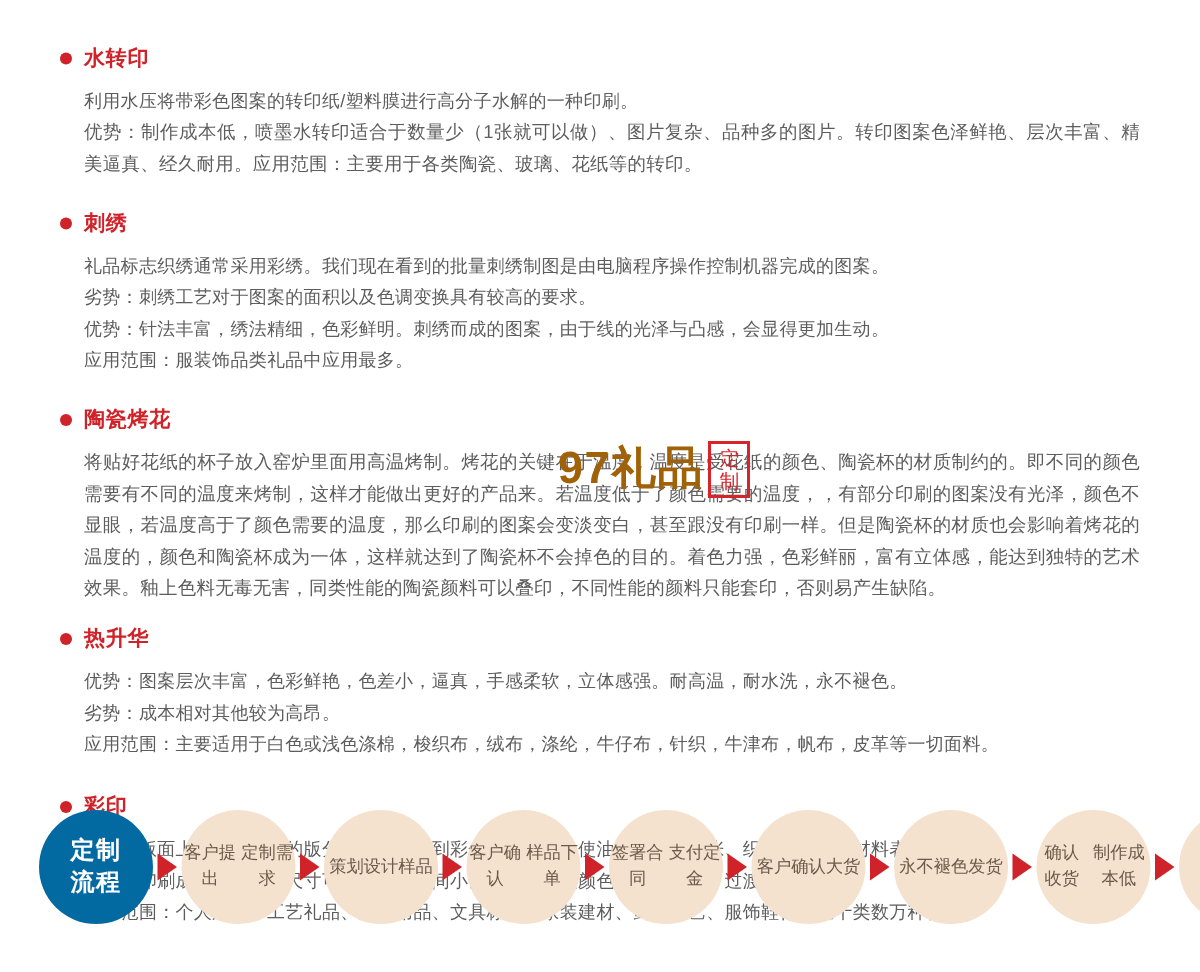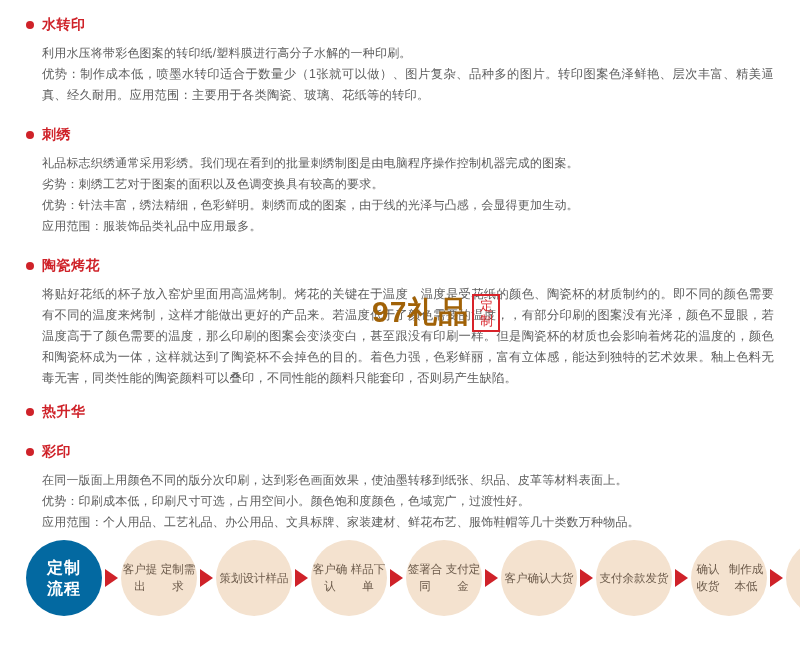--- a/index.html
+++ b/index.html
@@ -12,21 +12,21 @@
     background: #ffffff;
     font-family: "Liberation Sans", sans-serif;
     color: #5a5a5a;
     position: relative;
     overflow: hidden;
   }
   .page {
     position: relative;
     width: 800px;
     height: 648px;
-    padding: 0;
+    padding: 14px;
     box-sizing: border-box;
   }
   .section {
     padding: 0 26px 0 26px;
     margin-bottom: 14px;
   }
   .sec-head {
     display: flex;
     align-items: center;
     gap: 8px;
@@ -176,20 +176,25 @@
     <div class="sec-body">
       <div class="para">将贴好花纸的杯子放入窑炉里面用高温烤制。烤花的关键在于温度，温度是受花纸的颜色、陶瓷杯的材质制约的。即不同的颜色需要有不同的温度来烤制，这样才能做出更好的产品来。若温度低于了颜色需要的温度，，有部分印刷的图案没有光泽，颜色不显眼，若温度高于了颜色需要的温度，那么印刷的图案会变淡变白，甚至跟没有印刷一样。但是陶瓷杯的材质也会影响着烤花的温度的，颜色和陶瓷杯成为一体，这样就达到了陶瓷杯不会掉色的目的。着色力强，色彩鲜丽，富有立体感，能达到独特的艺术效果。釉上色料无毒无害，同类性能的陶瓷颜料可以叠印，不同性能的颜料只能套印，否则易产生缺陷。</div>
     </div>
   </div>
 
   <div class="section" style="margin-top:12px;">
     <div class="sec-head">
       <span class="bullet"></span>
       <span class="sec-title">热升华</span>
     </div>
+    <div class="sec-body">
+      <div class="line">优势：图案层次丰富，色彩鲜艳，色差小，逼真，手感柔软，立体感强。耐高温，耐水洗，永不褪色。</div>
+      <div class="line">劣势：成本相对其他较为高昂。</div>
+      <div class="line">应用范围：主要适用于白色或浅色涤棉，梭织布，绒布，涤纶，牛仔布，针织，牛津布，帆布，皮革等一切面料。</div>
+    </div>
   </div>
 
   <div class="section" style="margin-top:22px;">
     <div class="sec-head">
       <span class="bullet"></span>
       <span class="sec-title">彩印</span>
     </div>
     <div class="sec-body">
       <div class="line">在同一版面上用颜色不同的版分次印刷，达到彩色画面效果，使油墨转移到纸张、织品、皮革等材料表面上。</div>
       <div class="line">优势：印刷成本低，印刷尺寸可选，占用空间小。颜色饱和度颜色，色域宽广，过渡性好。</div>
@@ -230,21 +235,21 @@
       <span>签署合同</span>
       <span>支付定金</span>
     </div>
     <div class="arrow"></div>
     <div class="flow-step">
       <span>客户确认</span>
       <span>大货</span>
     </div>
     <div class="arrow"></div>
     <div class="flow-step">
-      <span>支付余款</span>
+      <span>永不褪色</span>
       <span>发货</span>
     </div>
     <div class="arrow"></div>
     <div class="flow-step">
       <span>确认收货</span>
       <span>制作成本低</span>
     </div>
     <div class="arrow"></div>
     <div class="flow-step">
       

